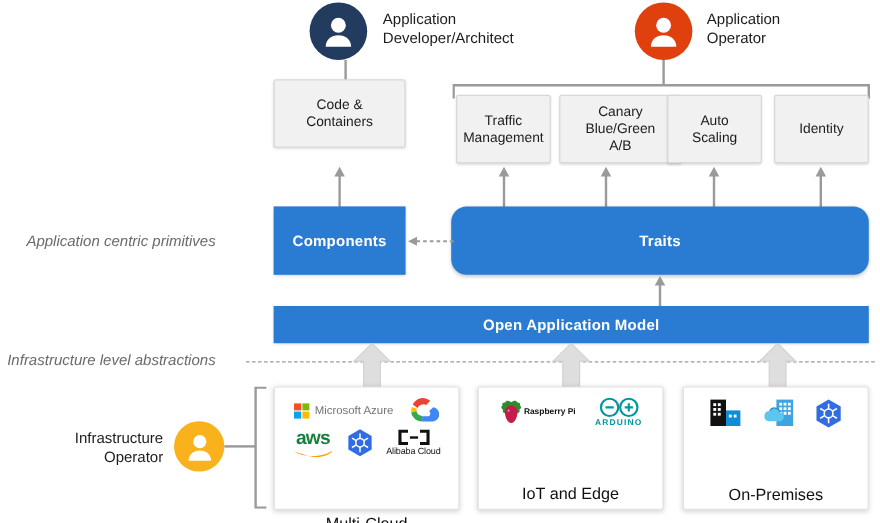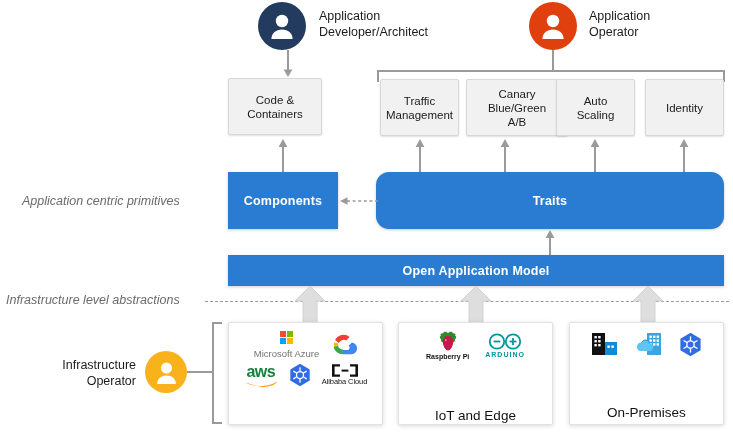--- a/index.html
+++ b/index.html
@@ -76,21 +76,21 @@
     gap: 4px 10px;
     padding: 8px 10px 0 10px;
   }
   .card-title {
     font-size: 13.5px;
     color: #111;
     padding-bottom: 16px;
     padding-top: 4px;
     margin-top: 44px;
   }
-  .logo { display: flex; align-items: center; justify-content: center; flex-direction: column; }
+  .logo { display: flex; align-items: center; justify-content: center; }
 
   
   .side-label {
     font-size: 12.5px;
     color: #6a6a6a;
     white-space: nowrap;
     font-style: italic;
   }
 
   
@@ -132,21 +132,21 @@
   </div>
   <div class="abs persona-label" style="left:589px; top:8px; width:150px;">Application
 Operator</div>
 
   <div class="abs" style="left:552px; top:50px; width:2px; height:21px; background:#9a9a9a;"></div>
 
   <svg class="bracket" style="left:377px; top:69px;" width="348" height="14" viewBox="0 0 348 14">
     <path d="M1 13 L1 2 L347 2 L347 13" fill="none" stroke="#9a9a9a" stroke-width="2"></path>
   </svg>
 
-  <div class="abs gbox" style="left:228px; top:78px; width:94px; height:57px;">Code &amp;
+  <div class="abs gbox" style="left:228px; top:66px; width:110px; height:57px;">Code &amp;
 Containers</div>
 
   <svg class="thinarrow" style="left:277px; top:139px;" width="12" height="34" viewBox="0 0 12 34">
     <line x1="6" y1="34" x2="6" y2="7" stroke="#9a9a9a" stroke-width="2"></line>
     <path d="M6 0 L1.6 8 L10.4 8 Z" fill="#9a9a9a"></path>
   </svg>
 
   <div class="abs gbox" style="left:380px; top:79px; width:79px; height:57px;">Traffic
 Management</div>
   <div class="abs gbox" style="left:466px; top:79px; width:102px; height:57px;">Canary

